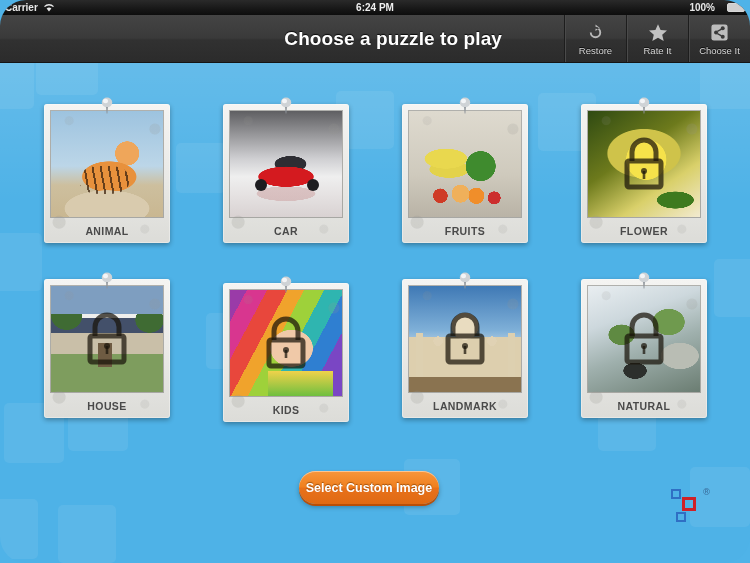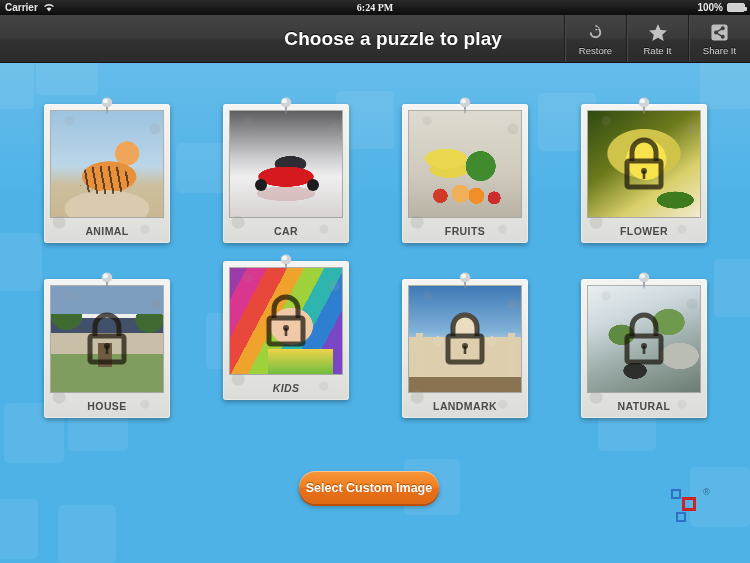--- a/index.html
+++ b/index.html
@@ -2,37 +2,37 @@
 <html><head>
 <meta charset="utf-8">
 <style>
   * { box-sizing: border-box; margin: 0; padding: 0; }
   html, body {
     width: 750px; height: 563px;
     overflow: hidden;
     font-family: "Liberation Sans", sans-serif;
     background: #4fb3e8;
   }
-  #app { position: relative; width: 750px; height: 563px; overflow: hidden; }
+  #app { position: relative; width: 750px; height: 563px; overflow: hidden; border-radius: 26px; }
 
   
   .statusbar {
     position: absolute; top: 0; left: 0; width: 750px; height: 15px;
     background: linear-gradient(to bottom, #2a2a2a 0%, #171717 60%, #0d0d0d 100%);
     display: flex; align-items: center;
     color: #e8e8e8; font-size: 10px; font-weight: bold;
     padding: 0 5px;
   }
   .sb-left { display: flex; align-items: center; gap: 5px; }
   .sb-center {
     position: absolute; left: 0; width: 750px; text-align: center;
-    font-size: 10px; font-weight: bold; color: #efefef; font-family: Liberation Serif, serif;
+    font-size: 10px; font-weight: bold; color: #efefef;
   }
   .sb-right {
-    margin-left: auto; display: flex; align-items: center; gap: 4px;
+    margin-left: auto; display: flex; align-items: center; gap: 12px;
     font-size: 10px; font-weight: bold; position: relative; z-index: 2;
   }
   .wifi-icon { display: inline-block; width: 12px; height: 9px; position: relative; }
   .battery {
     width: 18px; height: 9px; border: 1px solid #d8d8d8; border-radius: 2px;
     position: relative; background: #cfcfcf;
   }
   .battery:after {
     content: ""; position: absolute; right: -3px; top: 2.5px;
     width: 2px; height: 4px; background: #d8d8d8; border-radius: 0 1px 1px 0;
@@ -316,21 +316,21 @@
               <circle cx="13.4" cy="5.6" r="2.1"></circle>
               <circle cx="13.4" cy="14.4" r="2.1"></circle>
               <circle cx="6.4" cy="10" r="2.1"></circle>
             </g>
             <g stroke="#3a3a3a" stroke-width="1.4">
               <line x1="7.8" y1="8.9" x2="12.2" y2="6.5"></line>
               <line x1="7.8" y1="11.1" x2="12.2" y2="13.5"></line>
             </g>
           </svg>
         </span>
-        <span class="lbl">Share It</span>
+        <span class="lbl">Choose It</span>
       </div>
 
     </div>
   </div>
 
   <div class="bg">
     <div class="bg-sheen"></div>
 
     <div class="puzzle-piece" style="left:-26px; top:-14px; width:60px; height:60px;"></div>
     <div class="puzzle-piece" style="left:36px; top:-30px; width:62px; height:62px;"></div>
@@ -436,21 +436,21 @@
             <rect x="9" y="26" width="34" height="26" rx="2" stroke="rgba(25,20,10,.72)" stroke-width="5" fill="none"></rect>
             <circle cx="26" cy="36" r="3" fill="rgba(25,20,10,.72)"></circle>
             <rect x="24.7" y="36" width="2.6" height="8" fill="rgba(25,20,10,.72)"></rect>
           </svg>
         </div>
       </div>
       <div class="grain"></div>
       <div class="card-label">HOUSE</div>
     </div>
 
-    <div class="card" style="left:223px; top:198px;font-style:italic;">
+    <div class="card" style="left:223px; top:220px;">
       <div class="pin">
         <svg width="13" height="17" viewBox="0 0 13 17">
           <ellipse cx="6.5" cy="5.5" rx="5.2" ry="5" fill="#cfd3d6"></ellipse>
           <ellipse cx="5" cy="4" rx="2.6" ry="2.2" fill="#f3f5f7"></ellipse>
           <path d="M5.6 10 L7.4 10 L6.9 16.5 L6.1 16.5 Z" fill="#8e949a"></path>
         </svg>
       </div>
       <div class="thumb">
         <div class="thumb-art art-kids"></div>
         <div class="lock-overlay">

